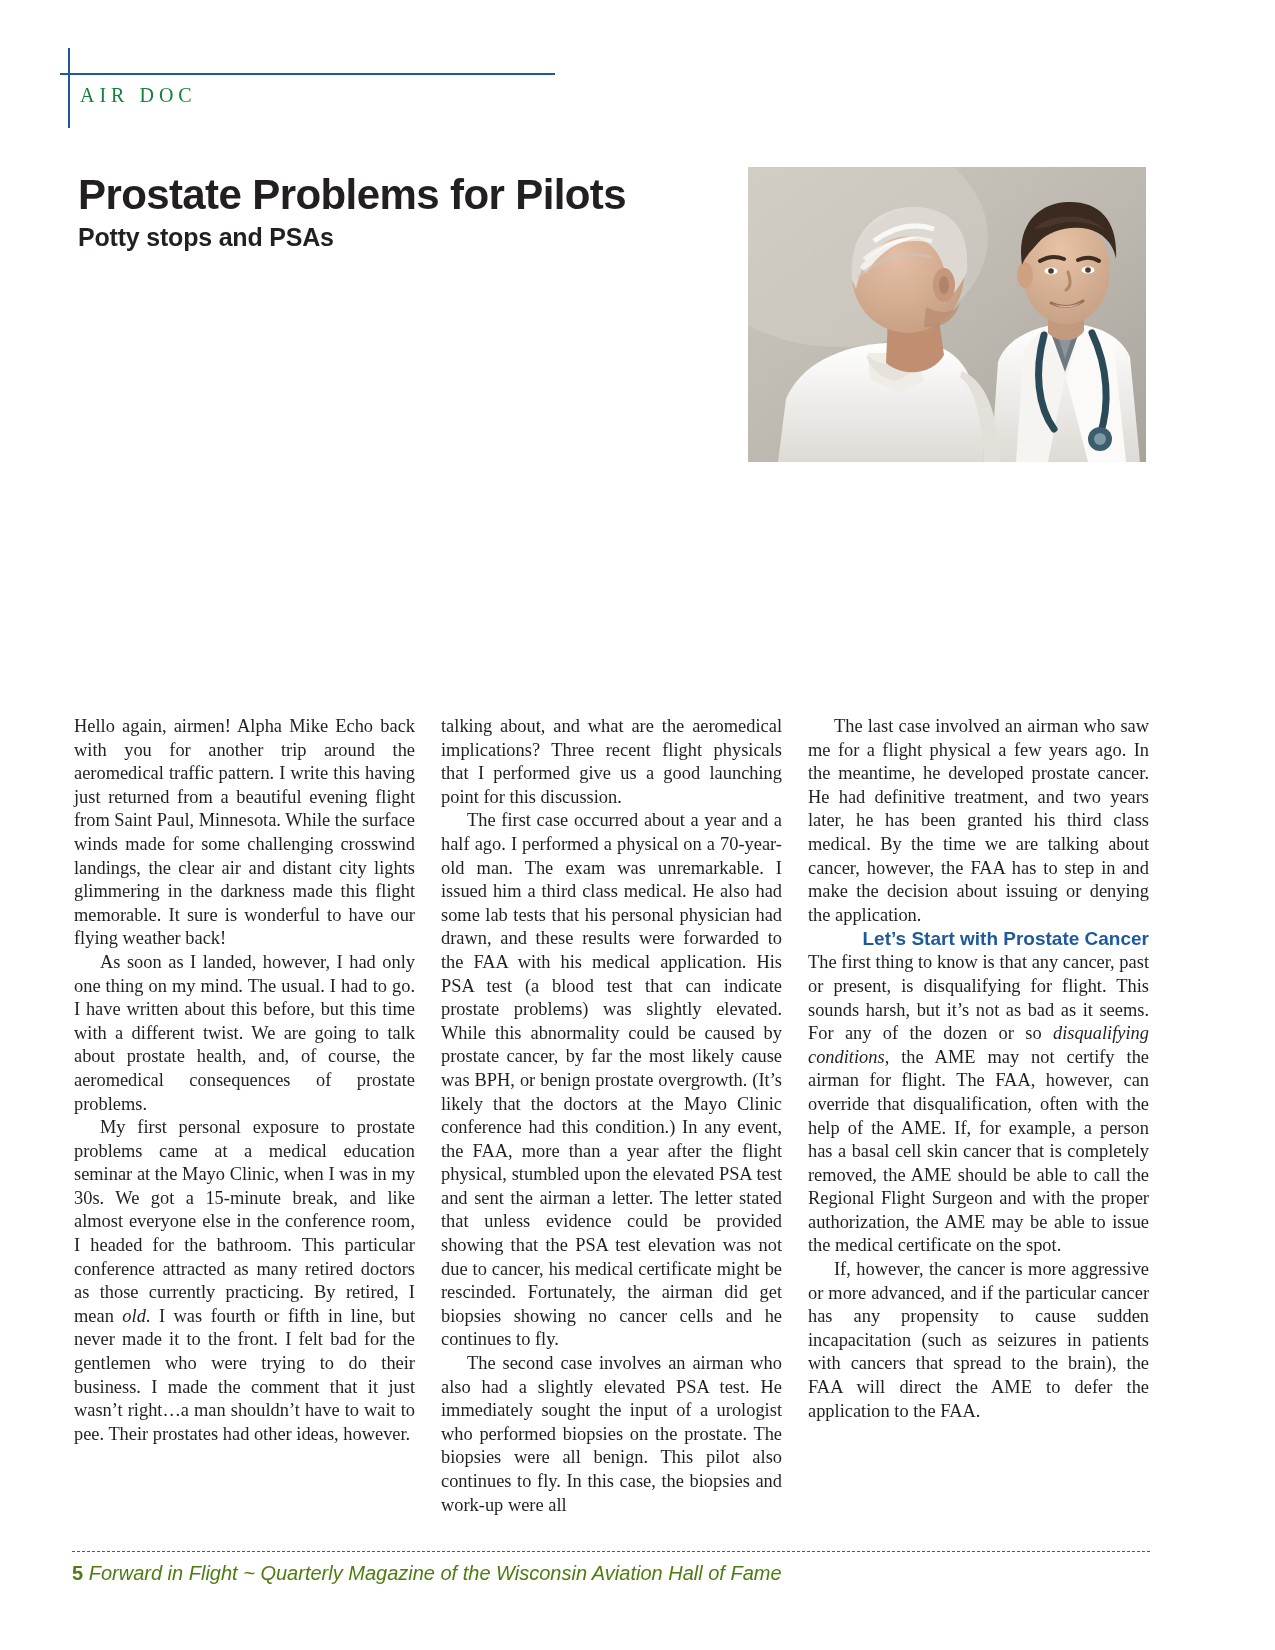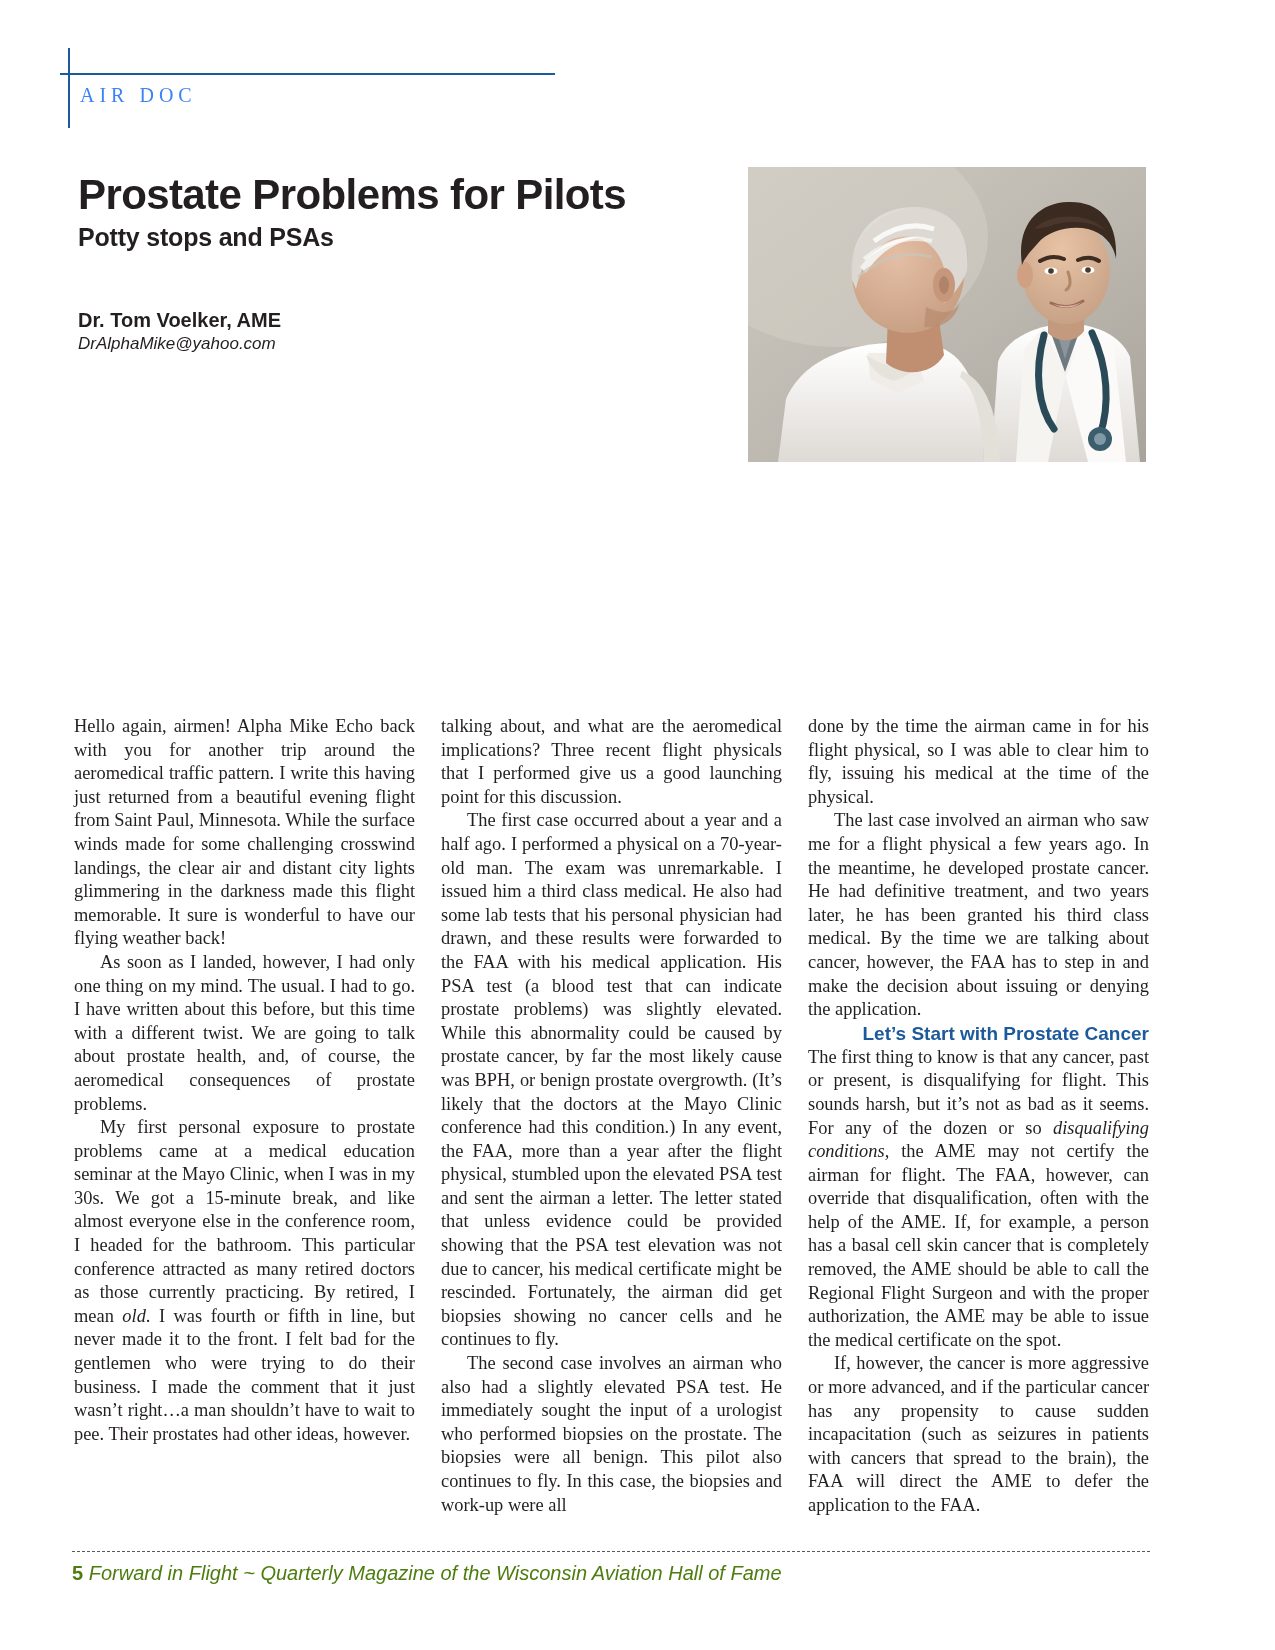--- a/index.html
+++ b/index.html
@@ -40,21 +40,21 @@
     height: 2px;
     background: #1c5a9c;
   }
   .kicker-text {
     position: absolute;
     left: 12px;
     top: 36px;
     font-family: "Liberation Serif", "DejaVu Serif", serif;
     font-size: 20px;
     letter-spacing: 5px;
-    color: #3b82f6;
+    color: #15803d;
     text-align: right;
   }
 
   
   .title-block {
     position: absolute;
     left: 78px;
     top: 172px;
     width: 650px;
   }
@@ -183,24 +183,20 @@
     <div class="kicker-vrule"></div>
     <div class="kicker-hrule"></div>
     <div class="kicker-text">AIR DOC</div>
   </div>
 
   <div class="title-block">
     <h1 class="headline">Prostate Problems for Pilots</h1>
     <h2 class="subhead">Potty stops and PSAs</h2>
   </div>
 
-  <div class="byline-block">
-    <div class="byline-name">Dr. Tom Voelker, AME</div>
-    <div class="byline-email">DrAlphaMike@yahoo.com</div>
-  </div>
 
   <div class="photo">
     <svg viewBox="0 0 398 295" preserveAspectRatio="xMidYMid slice">
       <defs>
         <linearGradient id="bgGrad" x1="0" y1="0" x2="1" y2="1">
           <stop offset="0%" stop-color="#cfcac1"></stop>
           <stop offset="55%" stop-color="#bdb8af"></stop>
           <stop offset="100%" stop-color="#a9a49b"></stop>
         </linearGradient>
         <linearGradient id="coatGrad" x1="0" y1="0" x2="0" y2="1">
@@ -289,21 +285,20 @@
       <p><span>My first personal exposure to prostate problems came at a medical education seminar at the Mayo Clinic, when I was in my 30s. We got a 15-minute break, and like almost everyone else in the conference room, I headed for the bathroom. This particular conference attracted as many retired doctors as those currently practicing. By retired, I mean </span><em>old</em><span>. I was fourth or fifth in line, but never made it to the front. I felt bad for the gentlemen who were trying to do their business. I made the comment that it just wasn’t right…a man shouldn’t have to wait to pee. Their prostates had other ideas, however.</span></p>
     </div>
 
     <div class="col">
       <p class="noindent">talking about, and what are the aeromedical implications? Three recent flight physicals that I performed give us a good launching point for this discussion.</p>
       <p>The first case occurred about a year and a half ago. I performed a physical on a 70-year-old man. The exam was unremarkable. I issued him a third class medical. He also had some lab tests that his personal physician had drawn, and these results were forwarded to the FAA with his medical application. His PSA test (a blood test that can indicate prostate problems) was slightly elevated. While this abnormality could be caused by prostate cancer, by far the most likely cause was BPH, or benign prostate overgrowth. (It’s likely that the doctors at the Mayo Clinic conference had this condition.) In any event, the FAA, more than a year after the flight physical, stumbled upon the elevated PSA test and sent the airman a letter. The letter stated that unless evidence could be provided showing that the PSA test elevation was not due to cancer, his medical certificate might be rescinded. Fortunately, the airman did get biopsies showing no cancer cells and he continues to fly.</p>
       <p class="lastline-left">The second case involves an airman who also had a slightly elevated PSA test. He immediately sought the input of a urologist who performed biopsies on the prostate. The biopsies were all benign. This pilot also continues to fly. In this case, the biopsies and work-up were all</p>
     </div>
 
     <div class="col">
-      <p class="noindent">done by the time the airman came in for his flight physical, so I was able to clear him to fly, issuing his medical at the time of the physical.</p>
       <p>The last case involved an airman who saw me for a flight physical a few years ago. In the meantime, he developed prostate cancer. He had definitive treatment, and two years later, he has been granted his third class medical. By the time we are talking about cancer, however, the FAA has to step in and make the decision about issuing or denying the application.</p>
       <p class="sec-head">Let’s Start with Prostate Cancer</p>
       <p class="noindent"><span>The first thing to know is that any cancer, past or present, is disqualifying for flight. This sounds harsh, but it’s not as bad as it seems. For any of the dozen or so </span><em>disqualifying conditions</em><span>, the AME may not certify the airman for flight. The FAA, however, can override that disqualification, often with the help of the AME. If, for example, a person has a basal cell skin cancer that is completely removed, the AME should be able to call the Regional Flight Surgeon and with the proper authorization, the AME may be able to issue the medical certificate on the spot.</span></p>
       <p>If, however, the cancer is more aggressive or more advanced, and if the particular cancer has any propensity to cause sudden incapacitation (such as seizures in patients with cancers that spread to the brain), the FAA will direct the AME to defer the application to the FAA.</p>
     </div>
 
   </div>
 
   <div class="footer-rule"></div>
   <div class="footer-text">

